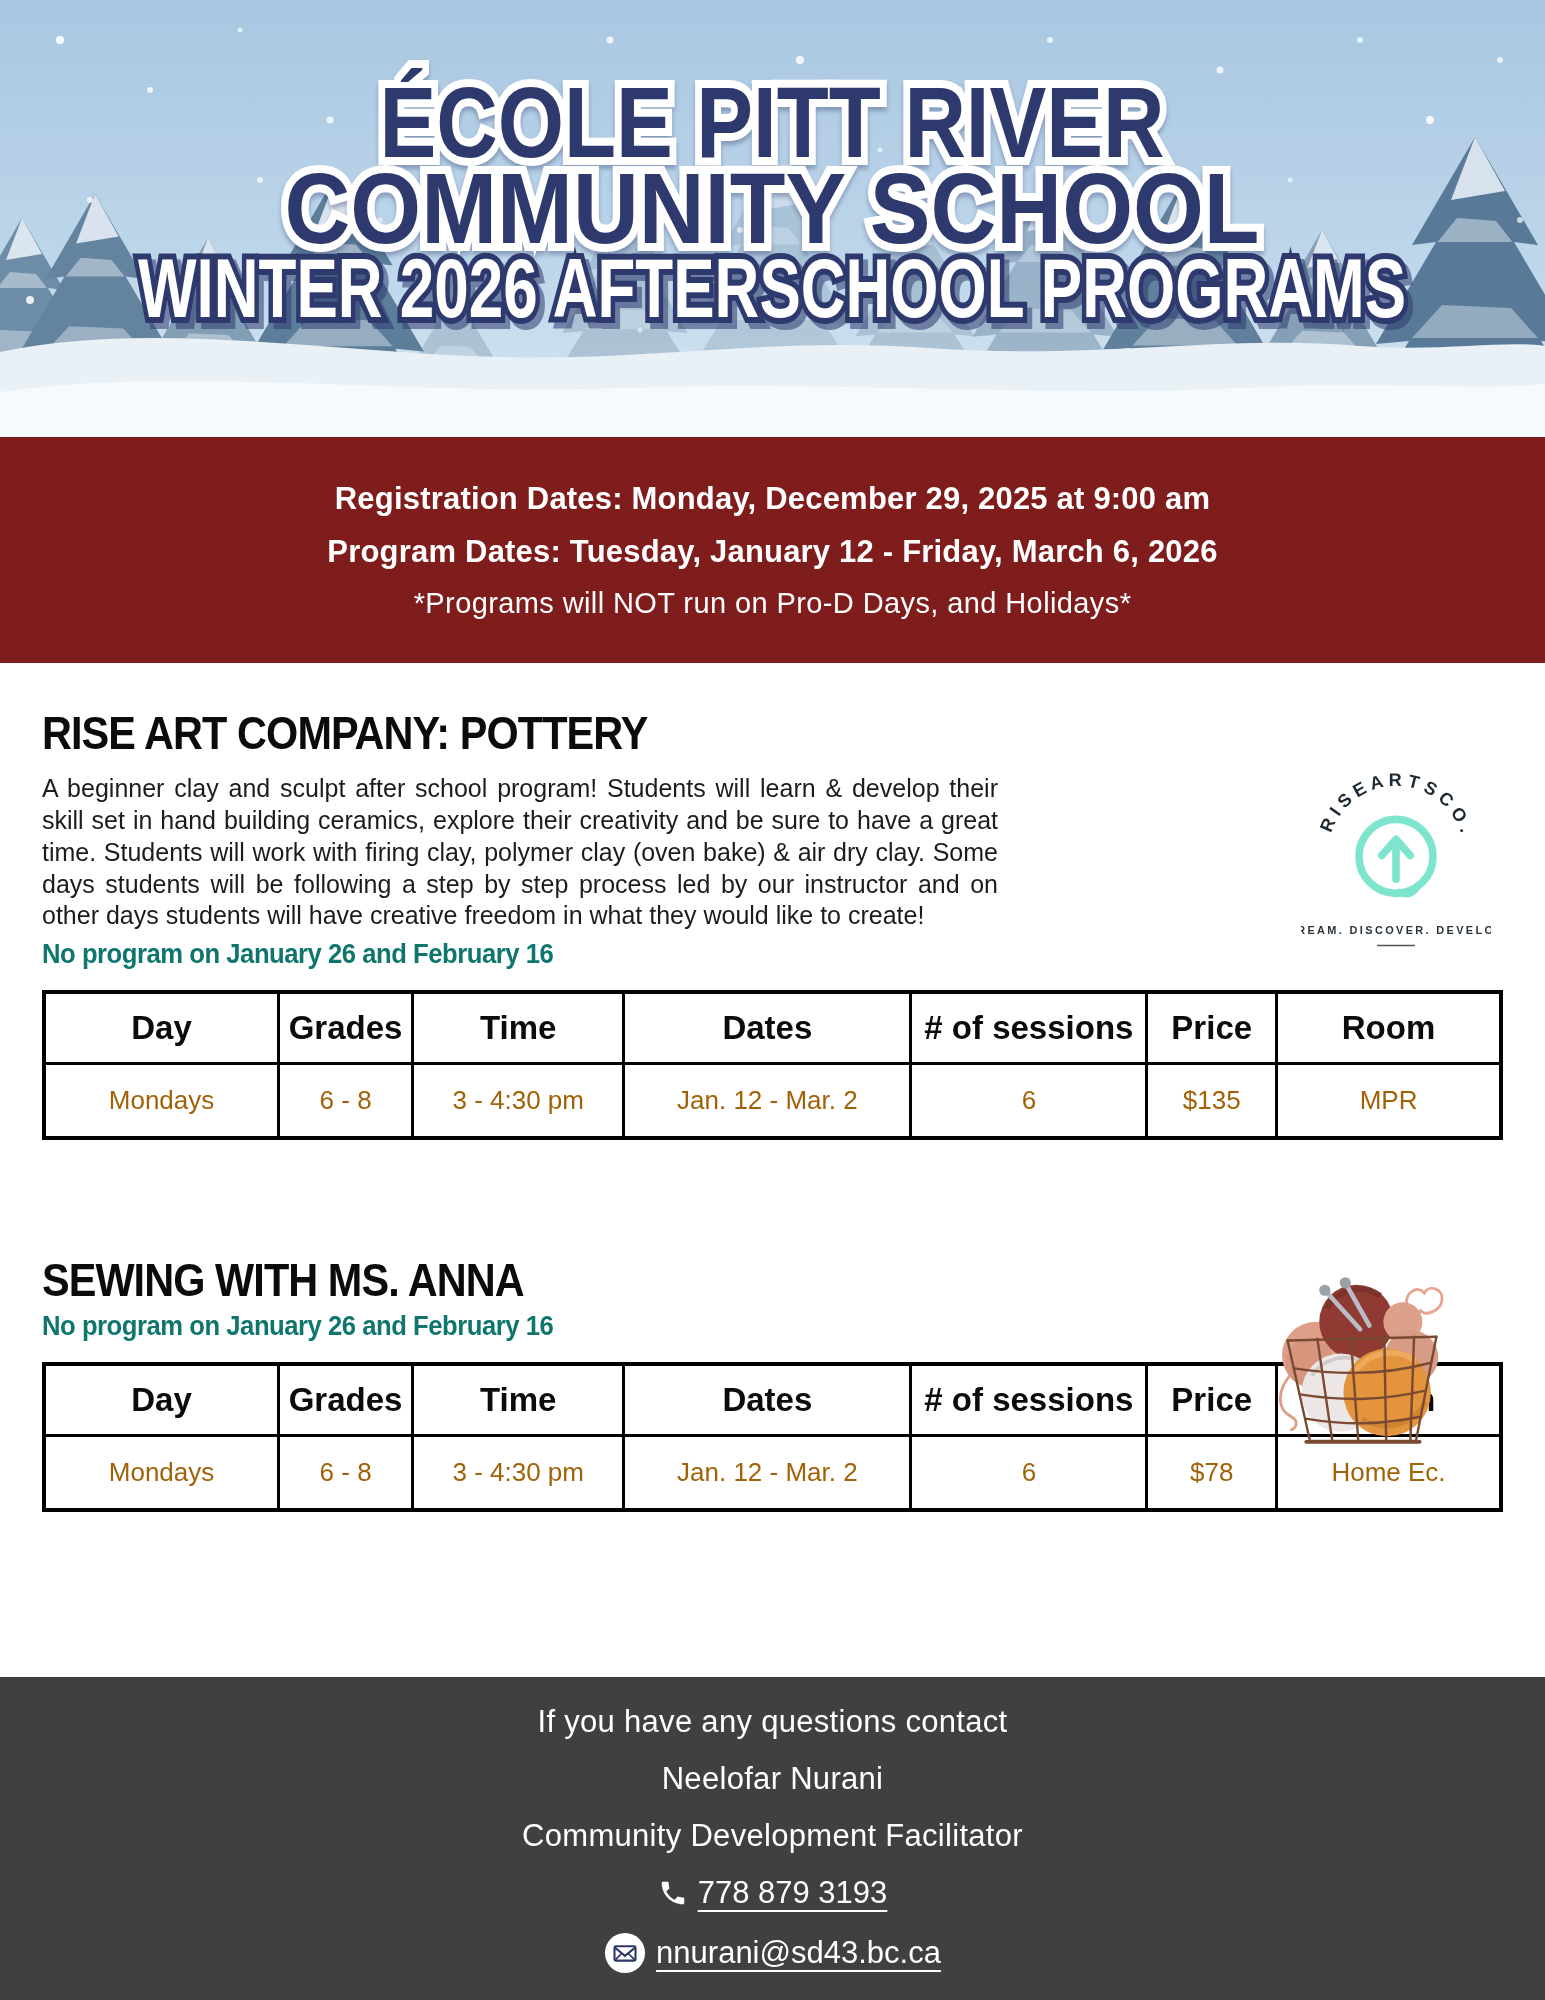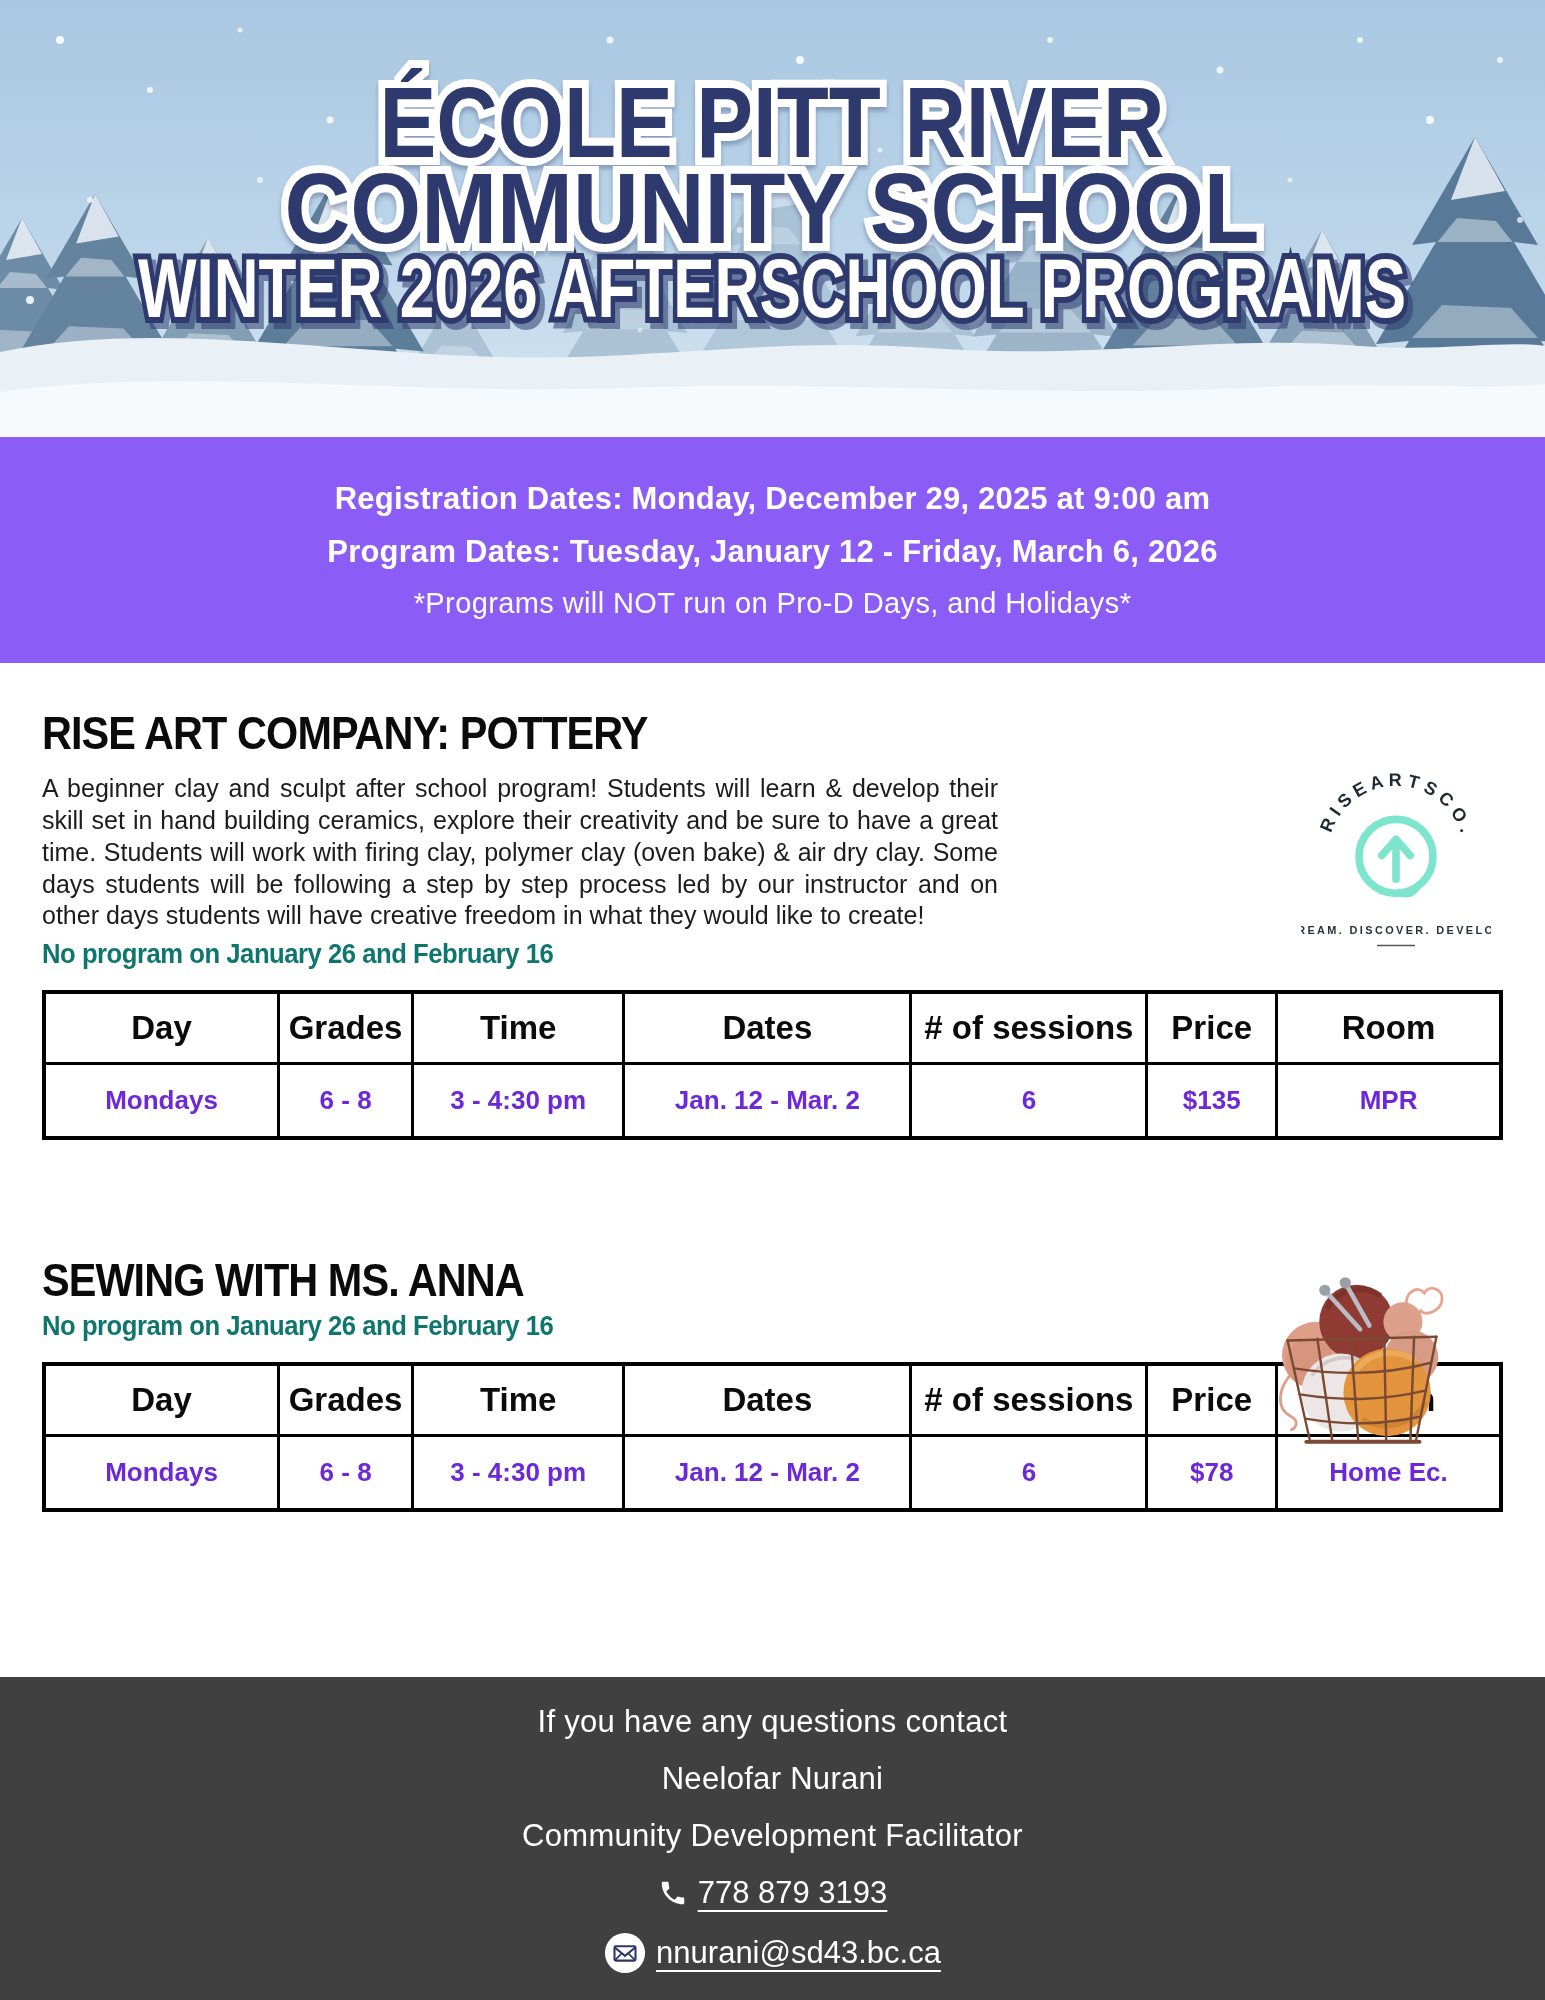--- a/index.html
+++ b/index.html
@@ -6,21 +6,21 @@
   .page{
     position:relative;width:1545px;height:2000px;margin:0 auto;
     background:#ffffff;overflow:hidden;
     font-family:"Liberation Sans",sans-serif;color:#161616;
   }
   
   .hero{position:relative;width:1545px;height:437px;}
   .hero svg{display:block;}
   
   .banner{
-    height:226px;background:#8b5cf6;color:#fff;
+    height:226px;background:#7f1d1d;color:#fff;
     display:flex;flex-direction:column;align-items:center;justify-content:center;
     gap:17px;text-align:center;
   }
   .banner .b-bold{font-size:31px;font-weight:bold;letter-spacing:.2px;}
   .banner .b-reg{font-size:29px;font-weight:400;letter-spacing:.4px;}
   
   .content{padding:0 42px;}
   .section{position:relative;}
   .section.pottery{margin-top:46px;}
   .section.sewing{margin-top:116px;}
@@ -41,21 +41,21 @@
   
   table.ptable{
     width:100%;margin-top:20px;border-collapse:collapse;
     border:4px solid #000;table-layout:fixed;background:#fff;
   }
   table.ptable th{
     border:3px solid #000;font-size:33px;font-weight:bold;color:#0b0b0b;
     padding:15px 4px;text-align:center;
   }
   table.ptable td{
-    border:3px solid #000;font-size:26px;font-weight:700;color:#6d28d9;
+    border:3px solid #000;font-size:26px;font-weight:400;color:#a16207;
     padding:20px 4px;text-align:center;
   }
   
   .logo-box{position:absolute;top:62px;right:12px;width:190px;height:185px;}
   .yarn-box{position:absolute;top:6px;right:48px;width:186px;height:196px;}
   
   .footer{
     position:absolute;left:0;right:0;bottom:0;height:323px;background:#404040;color:#fff;
     display:flex;flex-direction:column;align-items:center;justify-content:center;
     gap:21px;text-align:center;

